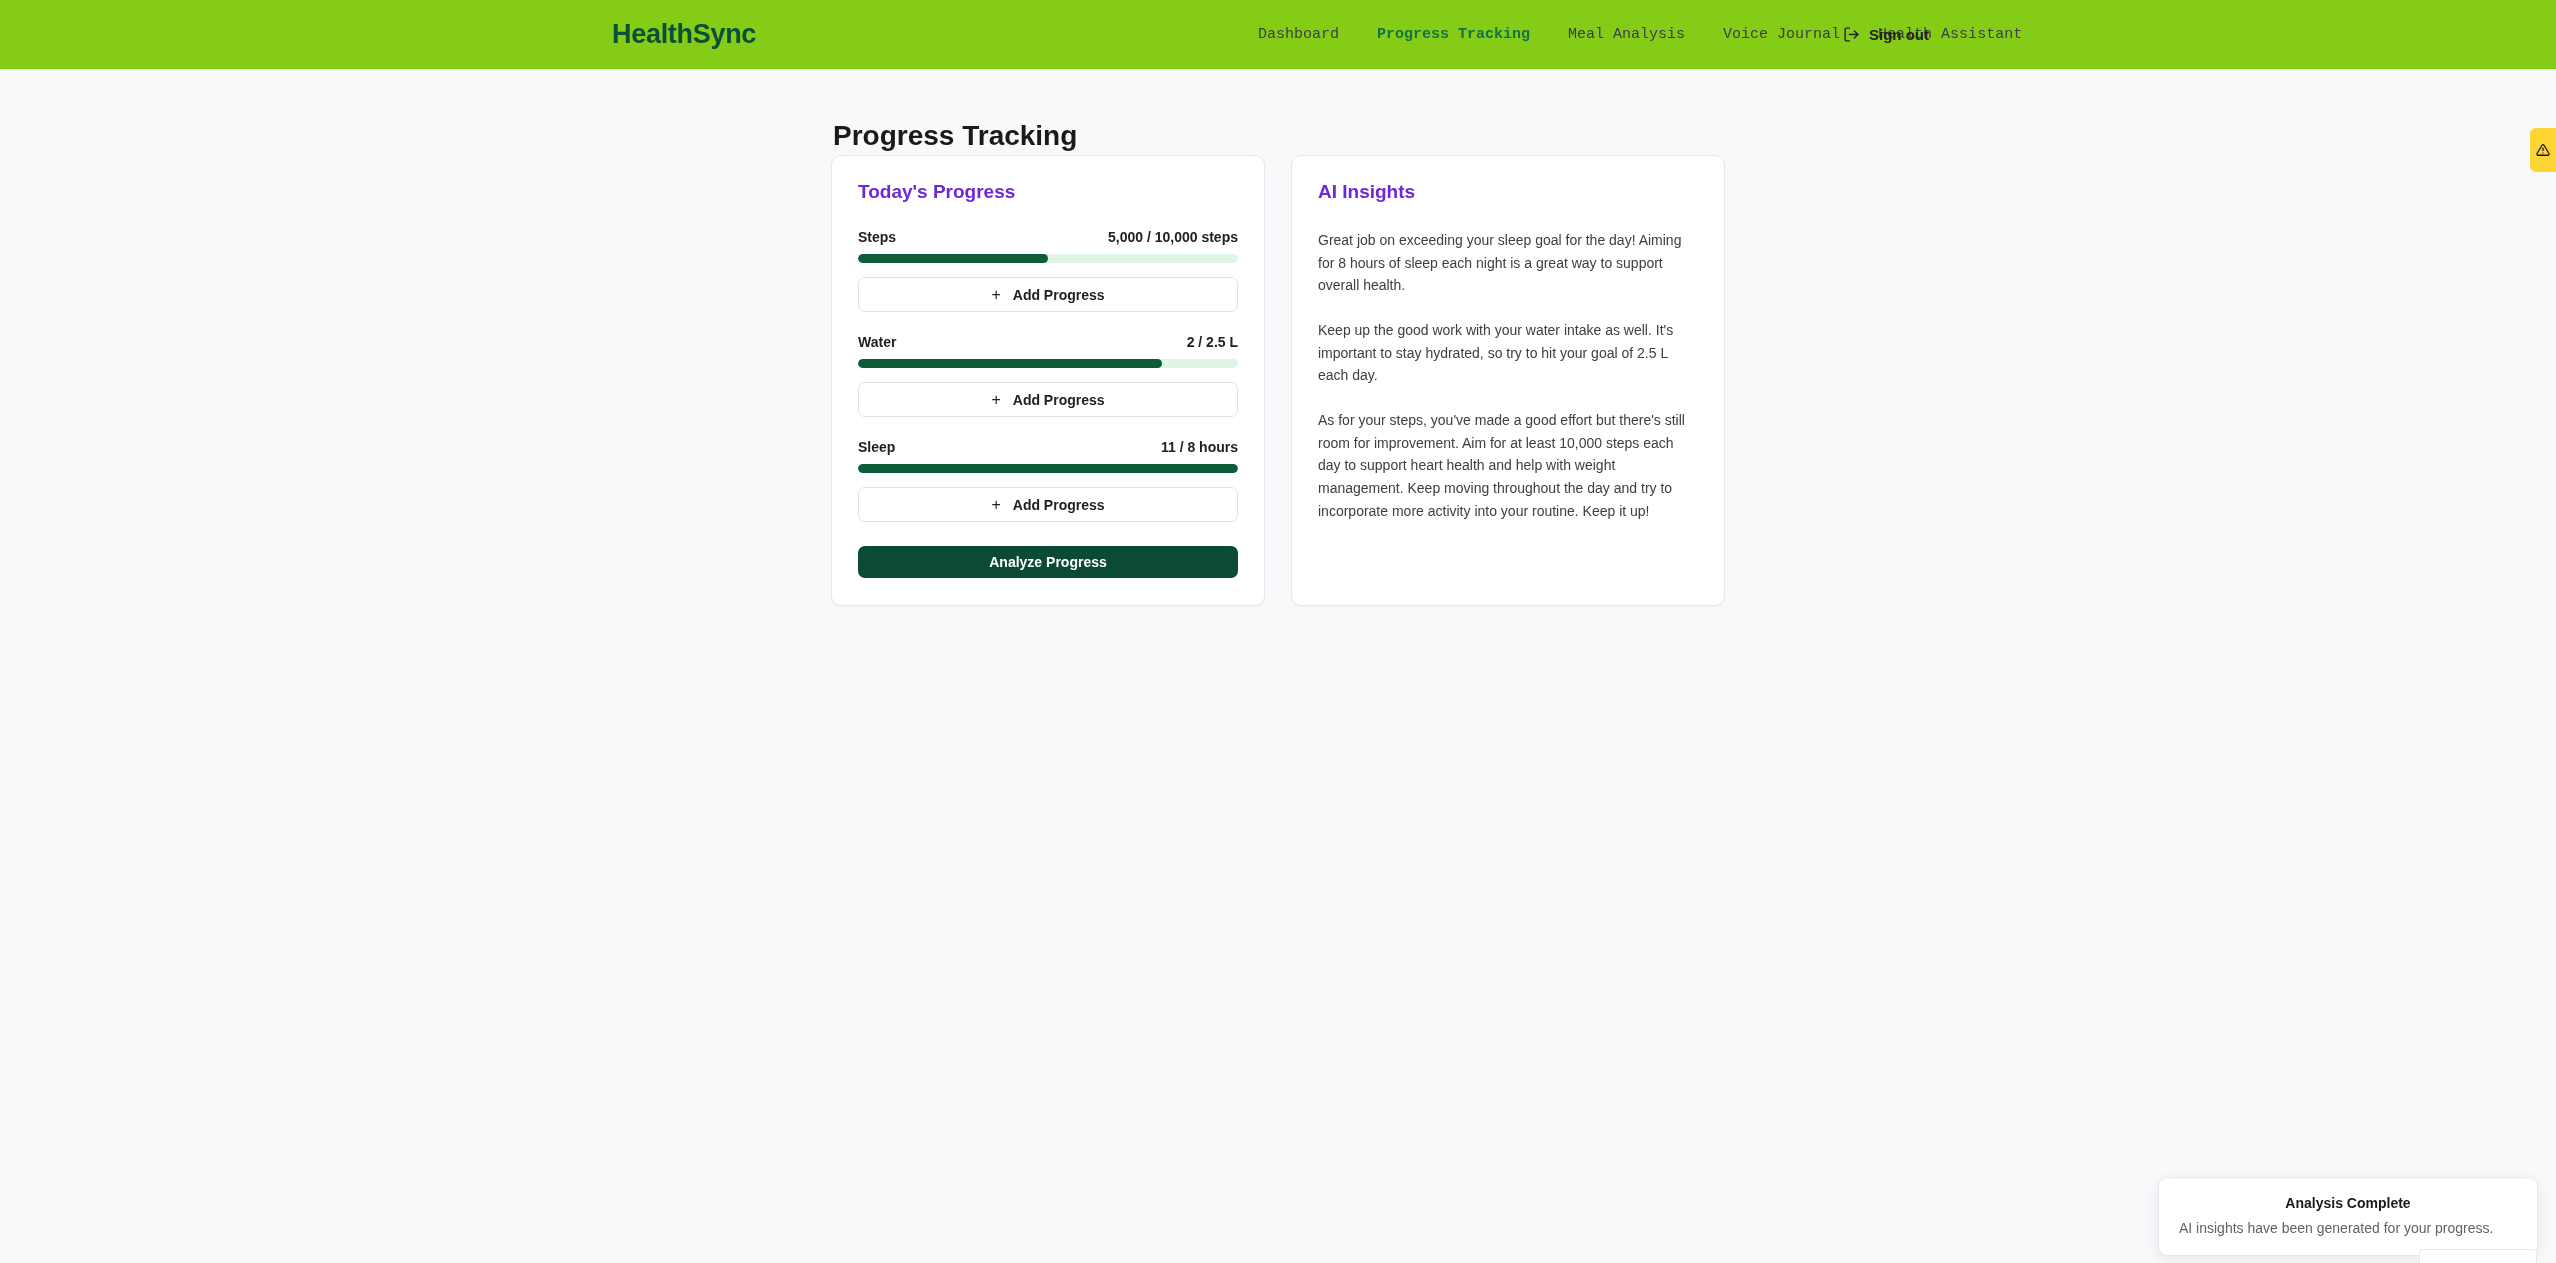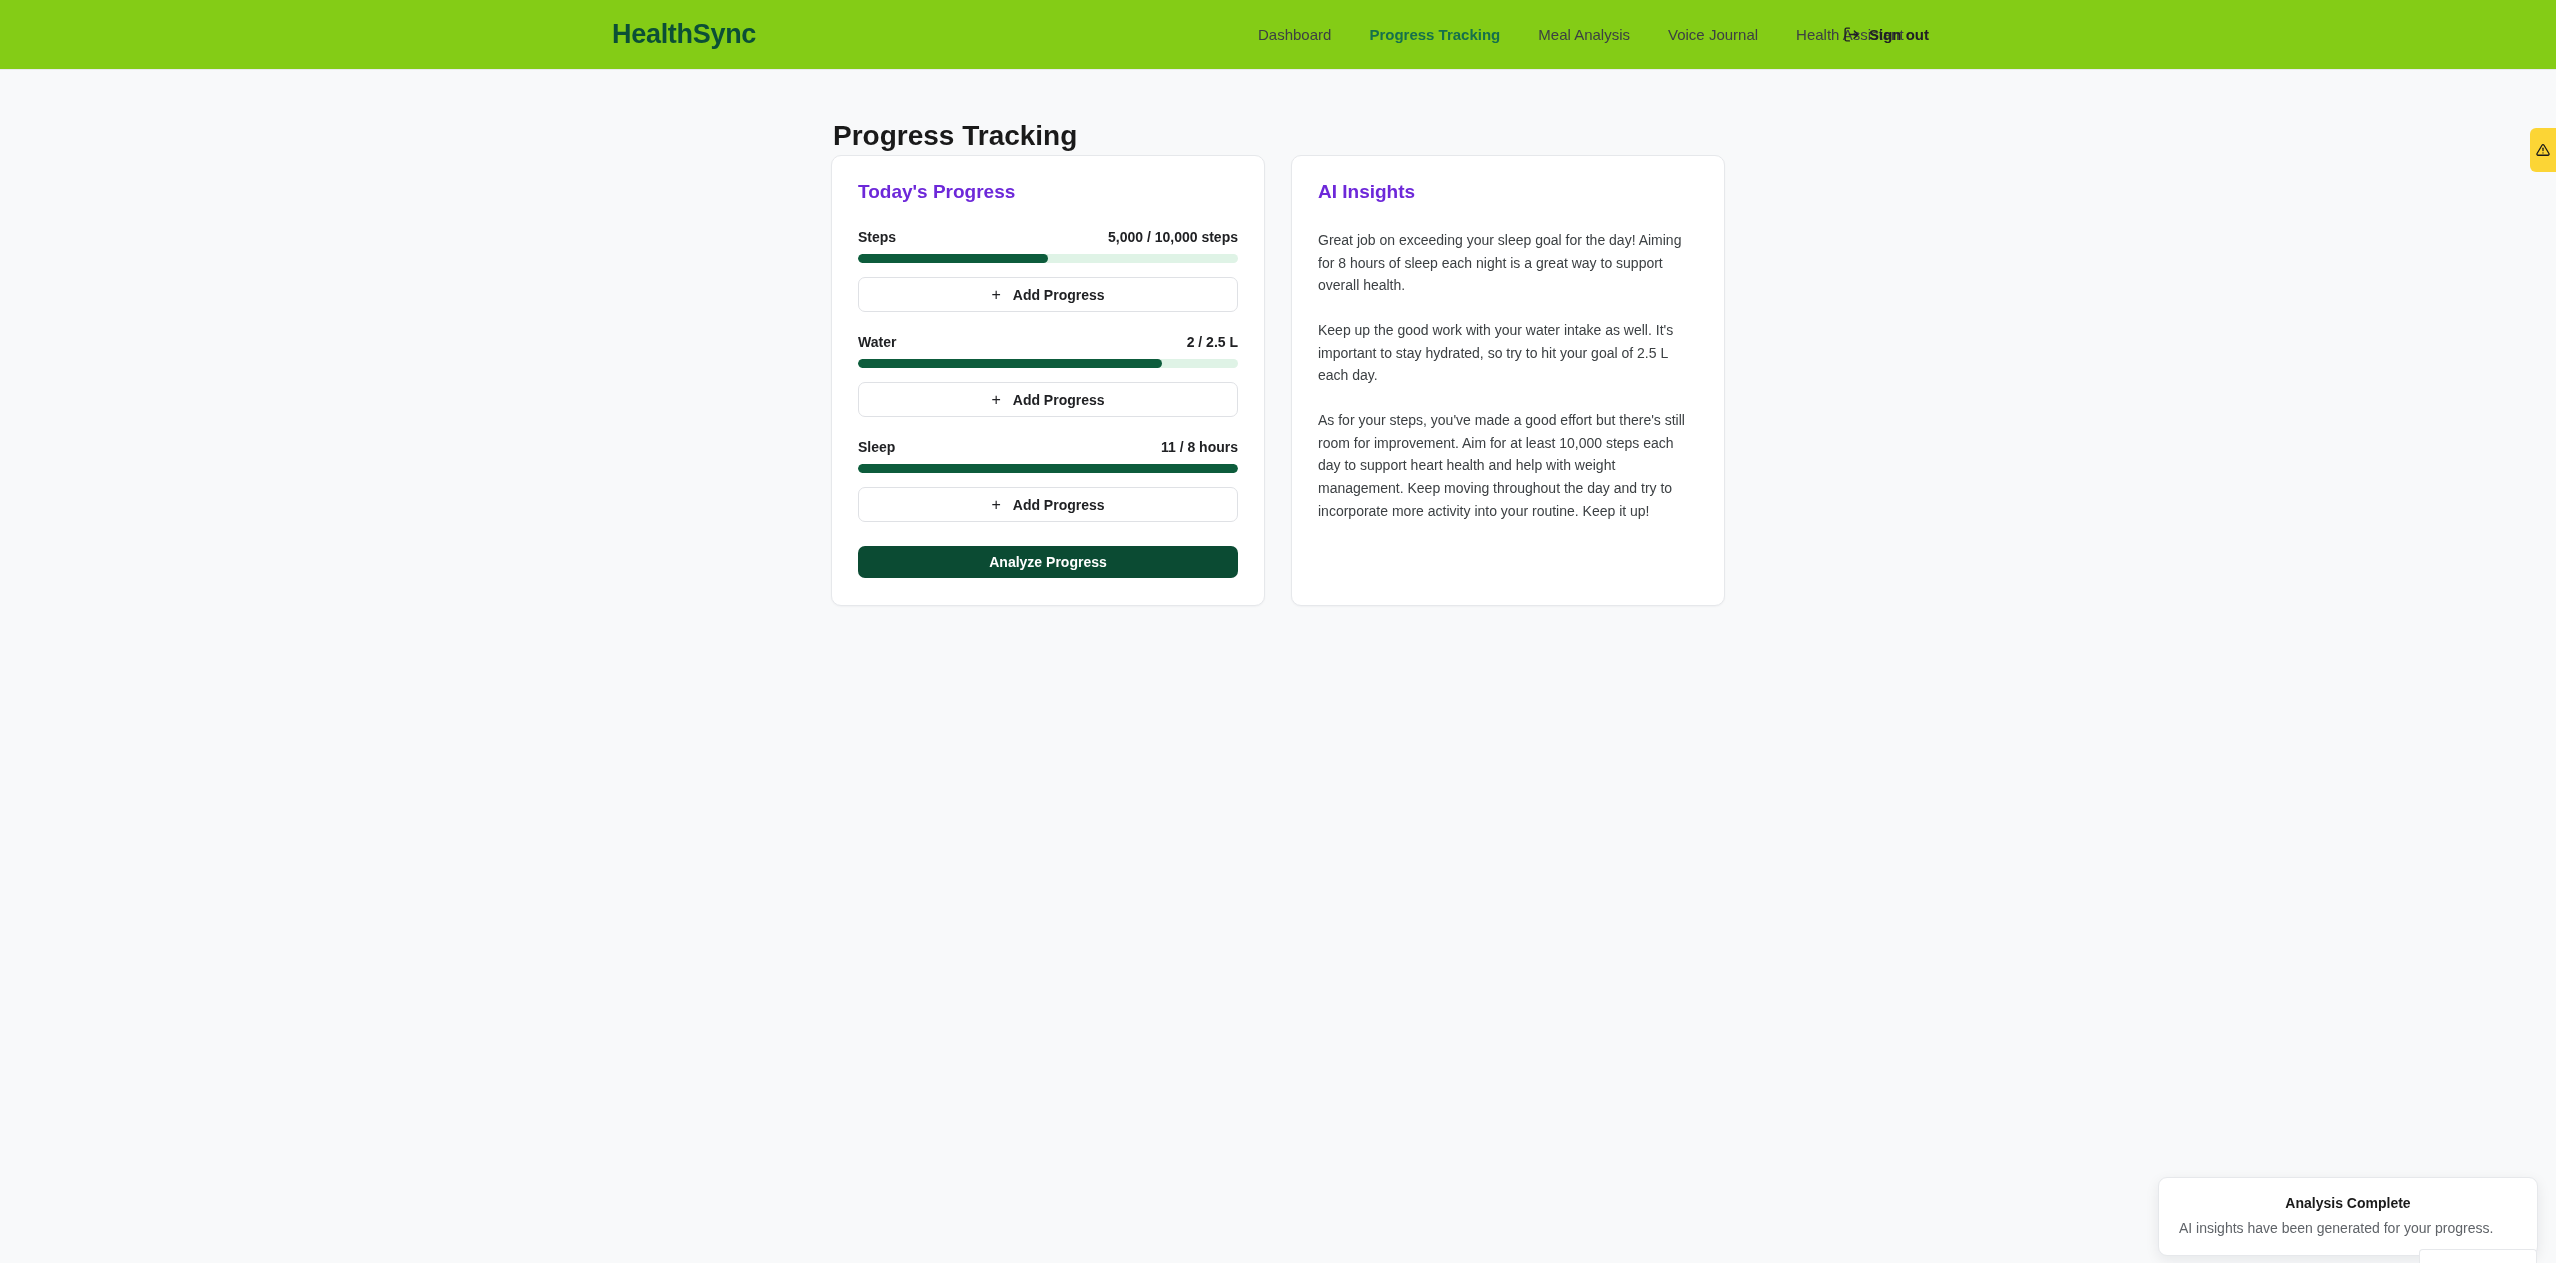--- a/index.html
+++ b/index.html
@@ -34,20 +34,21 @@
     font-weight: bold;
     color: #0b4f36;
     letter-spacing: -0.3px;
   }
   .nav-links {
     position: absolute;
     left: 1258px;
     display: flex;
     align-items: center;
     gap: 38px;
+    font-family: Liberation Mono, monospace;
   }
   .nav-link {
     font-size: 15px;
     color: #3c4043;
     text-decoration: none;
     white-space: nowrap;
   }
   .nav-link.active {
     color: #15704c;
     font-weight: 600;

